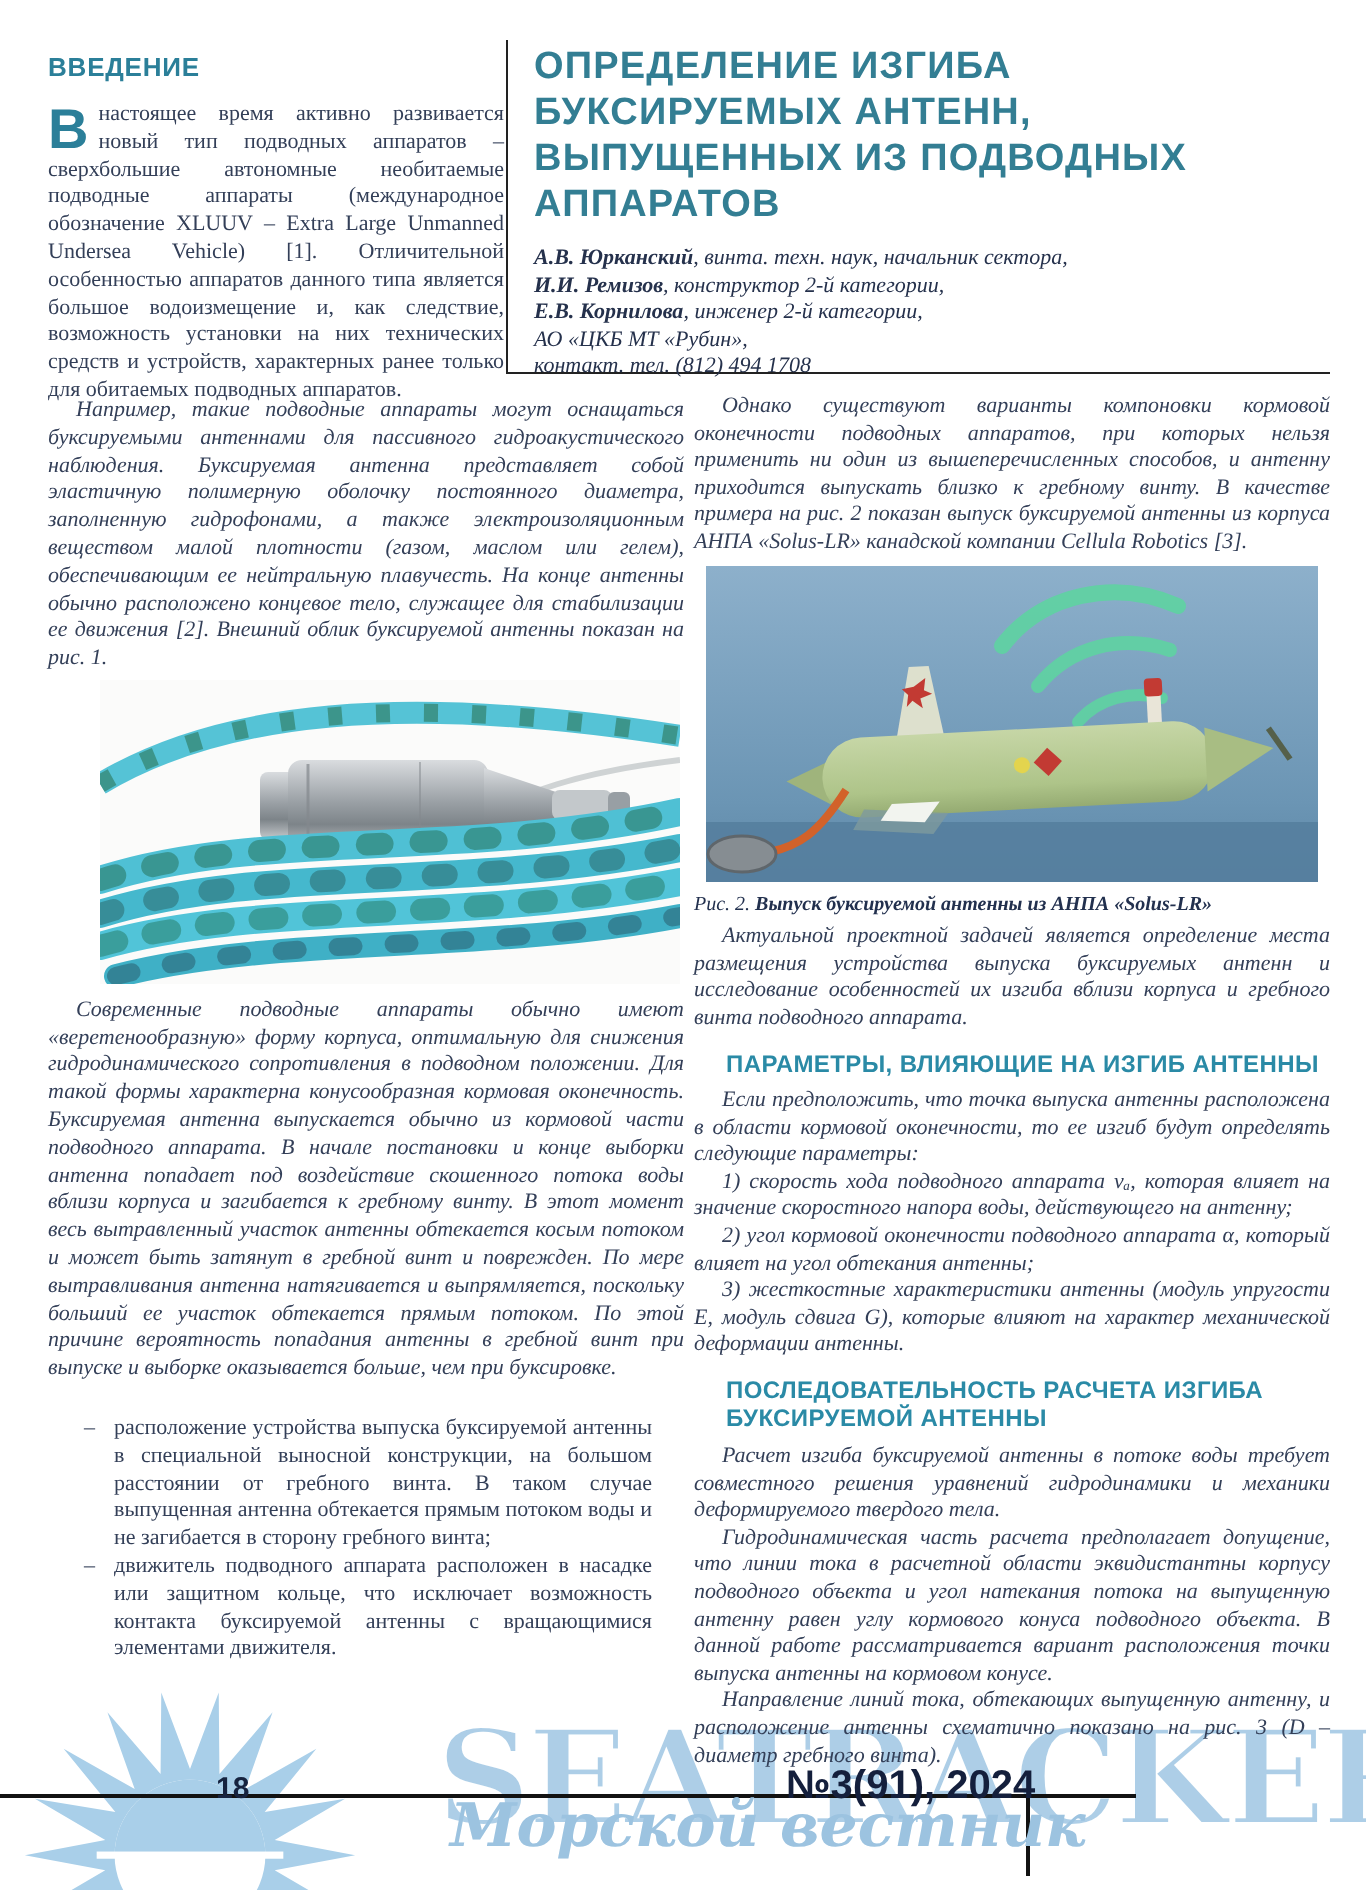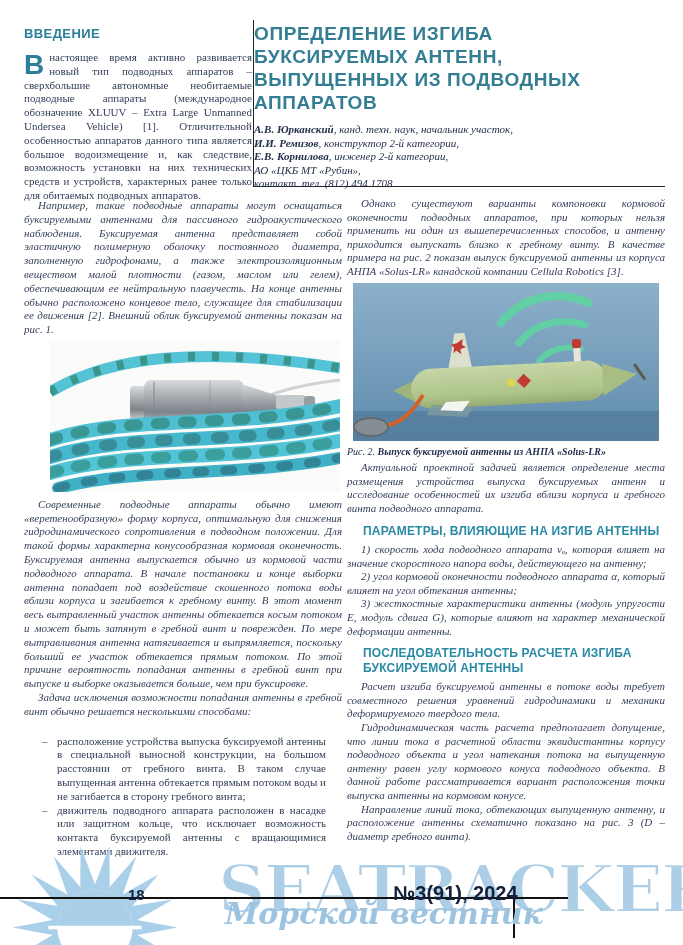--- a/index.html
+++ b/index.html
@@ -8,21 +8,21 @@
   
   .intro-col{position:absolute;left:24px;top:22px;width:228px;}
   .intro-header{margin:4px 0 10px 0;font:bold 13px/15px "Liberation Sans",sans-serif;
                 color:var(--header-teal,#2b7f99);letter-spacing:.4px;}
   .intro-col p{margin:0;font-size:11px;line-height:13.8px;text-align:justify;}
   .dropcap{float:left;font:bold 28px/25px "Liberation Sans",sans-serif;
            color:var(--header-teal,#2b7f99);padding:1px 5px 0 0;}
   
   .title-block{position:absolute;left:253px;top:20px;width:412px;height:167px;
                border-left:1.5px solid #222;border-bottom:1.5px solid #222;
-               padding:2px 0 0 0;box-sizing:border-box;}
+               padding:2px 0 0 13px;box-sizing:border-box;}
   .article-title{margin:0;width:345px;font:bold 19px/23px "Liberation Sans",sans-serif;
                  color:var(--title-teal,#337e93);letter-spacing:.6px;text-transform:uppercase;}
   .authors{margin-top:9px;font-style:italic;font-size:11px;line-height:13.6px;color:#25314c;}
   .authors p{margin:0;}
   .authors b{font-style:italic;}
   
   .col{position:absolute;font-size:11px;line-height:13.8px;text-align:justify;z-index:1;}
   .col p{margin:0;text-indent:14px;font-style:italic;}
   .left-col{left:24px;top:199px;width:318px;}
   .right-col{left:347px;top:197px;width:318px;line-height:13.6px;}
@@ -34,21 +34,21 @@
   figcaption .cap-text{font-weight:bold;}
   .sec-header{margin:8px 0 5px 16px;font:bold 12px/14.5px "Liberation Sans",sans-serif;
               color:var(--section-teal,#2a8aa6);letter-spacing:.2px;text-indent:0;text-align:left;}
   ul.dash{margin:16px;padding:0;list-style:none;}
   ul.dash li{position:relative;padding-left:17px;margin:0;}
   ul.dash li::before{content:"–";position:absolute;left:2px;top:0;}
   
   .footer-rule{position:absolute;left:0;top:897px;width:568px;height:2px;background:#121212;z-index:3;}
   .footer-vline{position:absolute;left:513px;top:897px;width:1.5px;height:41px;background:#121212;z-index:3;}
   .sunburst{position:absolute;left:5px;top:845px;z-index:2;}
-  .page-num{position:absolute;left:128px;top:886px;font:bold 15px "Liberation Sans",sans-serif;
+  .page-num{position:absolute;left:108px;top:886px;font:bold 15px "Liberation Sans",sans-serif;
             color:#16233f;z-index:6;}
   .logo-script{position:absolute;left:225px;top:896px;font:bold italic 30px "DejaVu Serif",serif;
                color:var(--footer-blue,#9cc3e0);z-index:5;white-space:nowrap;}
   .issue{position:absolute;left:393px;top:882px;font:bold 20px "Liberation Sans",sans-serif;
          color:#141f3c;z-index:6;white-space:nowrap;}
   .watermark{position:absolute;left:218px;top:856px;z-index:0;white-space:nowrap;
              font:bold 66px/66px "DejaVu Serif",serif;letter-spacing:-2px;
              color:var(--watermark-blue,#a9cce6);-webkit-text-stroke:2px #ffffff;opacity:.95;
              pointer-events:none;}
 </style>
@@ -60,21 +60,21 @@
   <div class="watermark">SEATRACKER.RU</div>
 
   <div class="intro-col">
     <h2 class="intro-header">ВВЕДЕНИЕ</h2>
     <p><span class="dropcap">В</span><span>настоящее время активно развивается новый тип подводных аппаратов – сверхбольшие автономные необитаемые подводные аппараты (международное обозначение XLUUV – Extra Large Unmanned Undersea Vehicle) [1]. Отличительной особенностью аппаратов данного типа является большое водоизмещение и, как следствие, возможность установки на них технических средств и устройств, характерных ранее только для обитаемых подводных аппаратов.</span></p>
   </div>
 
   <div class="title-block">
     <h1 class="article-title">ОПРЕДЕЛЕНИЕ ИЗГИБА БУКСИРУЕМЫХ АНТЕНН, ВЫПУЩЕННЫХ ИЗ ПОДВОДНЫХ АППАРАТОВ</h1>
     <div class="authors">
-      <p><b>А.В. Юрканский</b><span>, канд. техн. наук, начальник участок,</span></p>
+      <p><b>А.В. Юрканский</b><span>, винта. техн. наук, начальник сектора,</span></p>
       <p><b>И.И. Ремизов</b><span>, конструктор 2-й категории,</span></p>
       <p><b>Е.В. Корнилова</b><span>, инженер 2-й категории,</span></p>
       <p>АО «ЦКБ МТ «Рубин»,</p>
       <p>контакт. тел. (812) 494 1708</p>
     </div>
   </div>
 
   <div class="col left-col">
     <p>Например, такие подводные аппараты могут оснащаться буксируемыми антеннами для пассивного гидроакустического наблюдения. Буксируемая антенна представляет собой эластичную полимерную оболочку постоянного диаметра, заполненную гидрофонами, а также электроизоляционным веществом малой плотности (газом, маслом или гелем), обеспечивающим ее нейтральную плавучесть. На конце антенны обычно расположено концевое тело, служащее для стабилизации ее движения [2]. Внешний облик буксируемой антенны показан на рис. 1.</p>
     <figure>
@@ -111,21 +111,20 @@
             <path d="M0,117 C80,92 180,106 290,84" stroke="#2f6f75" stroke-width="11" fill="none" stroke-dasharray="7 21" opacity="0.6"></path>
             <path d="M0,133 C80,110 180,122 290,101 " stroke="#51c4d8" stroke-width="14" fill="none"></path>
             <path d="M0,133 C80,110 180,122 290,101" stroke="#28806b" stroke-width="11" fill="none" stroke-dasharray="9 18" opacity="0.55"></path>
             <path d="M8,148 C90,127 190,137 290,118" stroke="#3fb0c6" stroke-width="12" fill="none"></path>
             <path d="M8,148 C90,127 190,137 290,118" stroke="#295f70" stroke-width="9" fill="none" stroke-dasharray="8 20" opacity="0.55"></path>
           </g>
         </svg>
       </div>
     </figure>
     <p>Современные подводные аппараты обычно имеют «веретенообразную» форму корпуса, оптимальную для снижения гидродинамического сопротивления в подводном положении. Для такой формы характерна конусообразная кормовая оконечность. Буксируемая антенна выпускается обычно из кормовой части подводного аппарата. В начале постановки и конце выборки антенна попадает под воздействие скошенного потока воды вблизи корпуса и загибается к гребному винту. В этот момент весь вытравленный участок антенны обтекается косым потоком и может быть затянут в гребной винт и поврежден. По мере вытравливания антенна натягивается и выпрямляется, поскольку больший ее участок обтекается прямым потоком. По этой причине вероятность попадания антенны в гребной винт при выпуске и выборке оказывается больше, чем при буксировке.</p>
-    <p>Задача исключения возможности попадания антенны в гребной винт обычно решается несколькими способами:</p>
     <ul class="dash">
       <li>расположение устройства выпуска буксируемой антенны в специальной выносной конструкции, на большом расстоянии от гребного винта. В таком случае выпущенная антенна обтекается прямым потоком воды и не загибается в сторону гребного винта;</li>
       <li>движитель подводного аппарата расположен в насадке или защитном кольце, что исключает возможность контакта буксируемой антенны с вращающимися элементами движителя.</li>
     </ul>
   </div>
 
   <div class="col right-col">
     <p>Однако существуют варианты компоновки кормовой оконечности подводных аппаратов, при которых нельзя применить ни один из вышеперечисленных способов, и антенну приходится выпускать близко к гребному винту. В качестве примера на рис. 2 показан выпуск буксируемой антенны из корпуса АНПА «Solus-LR» канадской компании Cellula Robotics [3].</p>
     <figure>
       <div class="fig2-wrap">
@@ -171,20 +170,21 @@
           </g>
 
           <path d="M70,112 C56,134 46,140 32,143" stroke="#d2622a" stroke-width="4" fill="none"></path>
           <ellipse cx="18" cy="144" rx="17" ry="9" fill="#868d92" stroke="#5f666b" stroke-width="1.5"></ellipse>
         </svg>
       </div>
       <figcaption><span>Рис. 2.</span><span class="cap-text"> Выпуск буксируемой антенны из АНПА «Solus-LR»</span></figcaption>
     </figure>
     <p>Актуальной проектной задачей является определение места размещения устройства выпуска буксируемых антенн и исследование особенностей их изгиба вблизи корпуса и гребного винта подводного аппарата.</p>
     <h3 class="sec-header">ПАРАМЕТРЫ, ВЛИЯЮЩИЕ НА ИЗГИБ АНТЕННЫ</h3>
+    <p>Если предположить, что точка выпуска антенны расположена в области кормовой оконечности, то ее изгиб будут определять следующие параметры:</p>
     <p>1) скорость хода подводного аппарата vₐ, которая влияет на значение скоростного напора воды, действующего на антенну;</p>
     <p>2) угол кормовой оконечности подводного аппарата α, который влияет на угол обтекания антенны;</p>
     <p>3) жесткостные характеристики антенны (модуль упругости E, модуль сдвига G), которые влияют на характер механической деформации антенны.</p>
     <h3 class="sec-header">ПОСЛЕДОВАТЕЛЬНОСТЬ РАСЧЕТА ИЗГИБА БУКСИРУЕМОЙ АНТЕННЫ</h3>
     <p>Расчет изгиба буксируемой антенны в потоке воды требует совместного решения уравнений гидродинамики и механики деформируемого твердого тела.</p>
     <p>Гидродинамическая часть расчета предполагает допущение, что линии тока в расчетной области эквидистантны корпусу подводного объекта и угол натекания потока на выпущенную антенну равен углу кормового конуса подводного объекта. В данной работе рассматривается вариант расположения точки выпуска антенны на кормовом конусе.</p>
     <p>Направление линий тока, обтекающих выпущенную антенну, и расположение антенны схематично показано на рис. 3 (D – диаметр гребного винта).</p>
   </div>
 
   <div class="footer-rule"></div>

